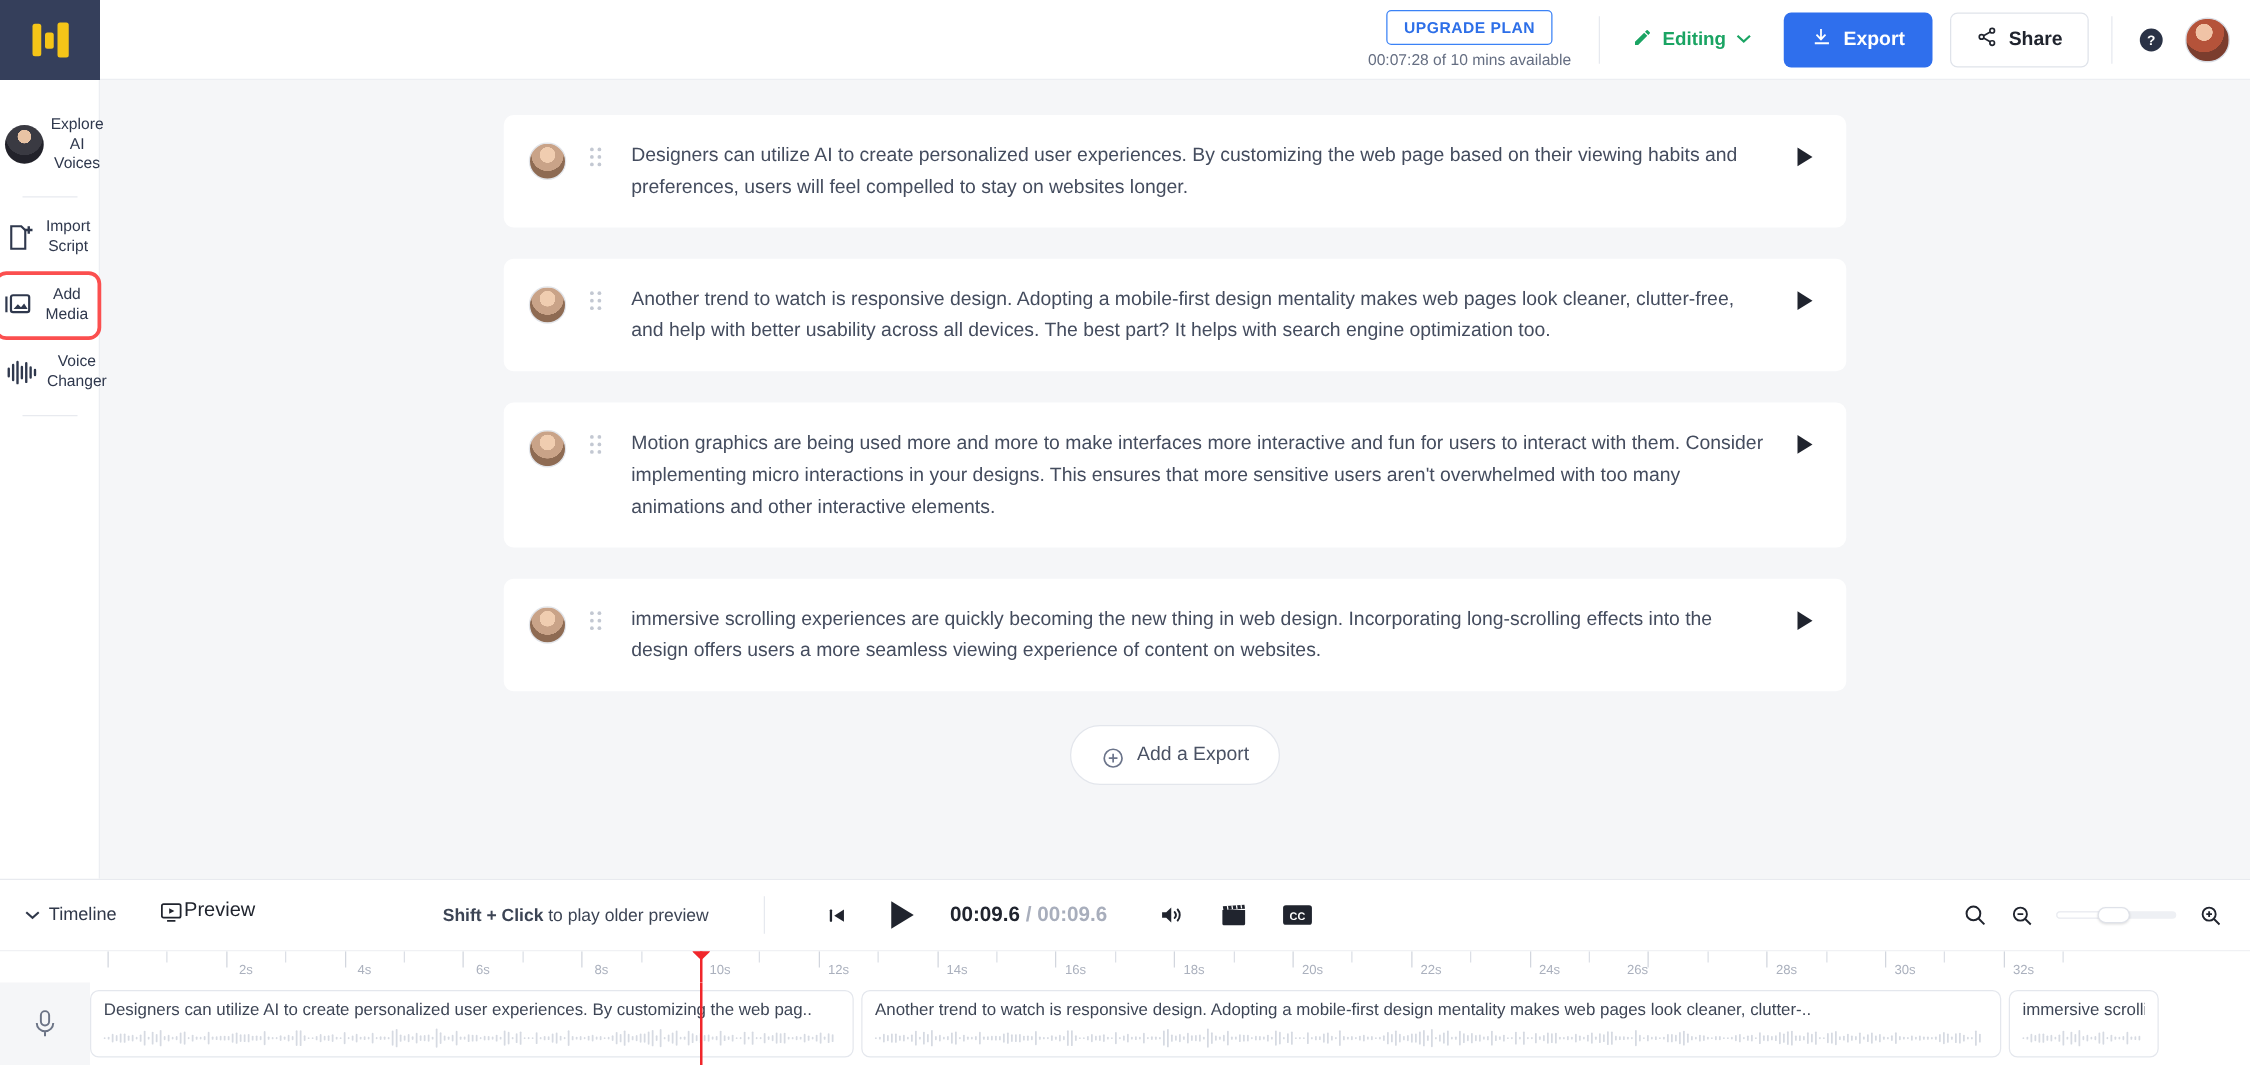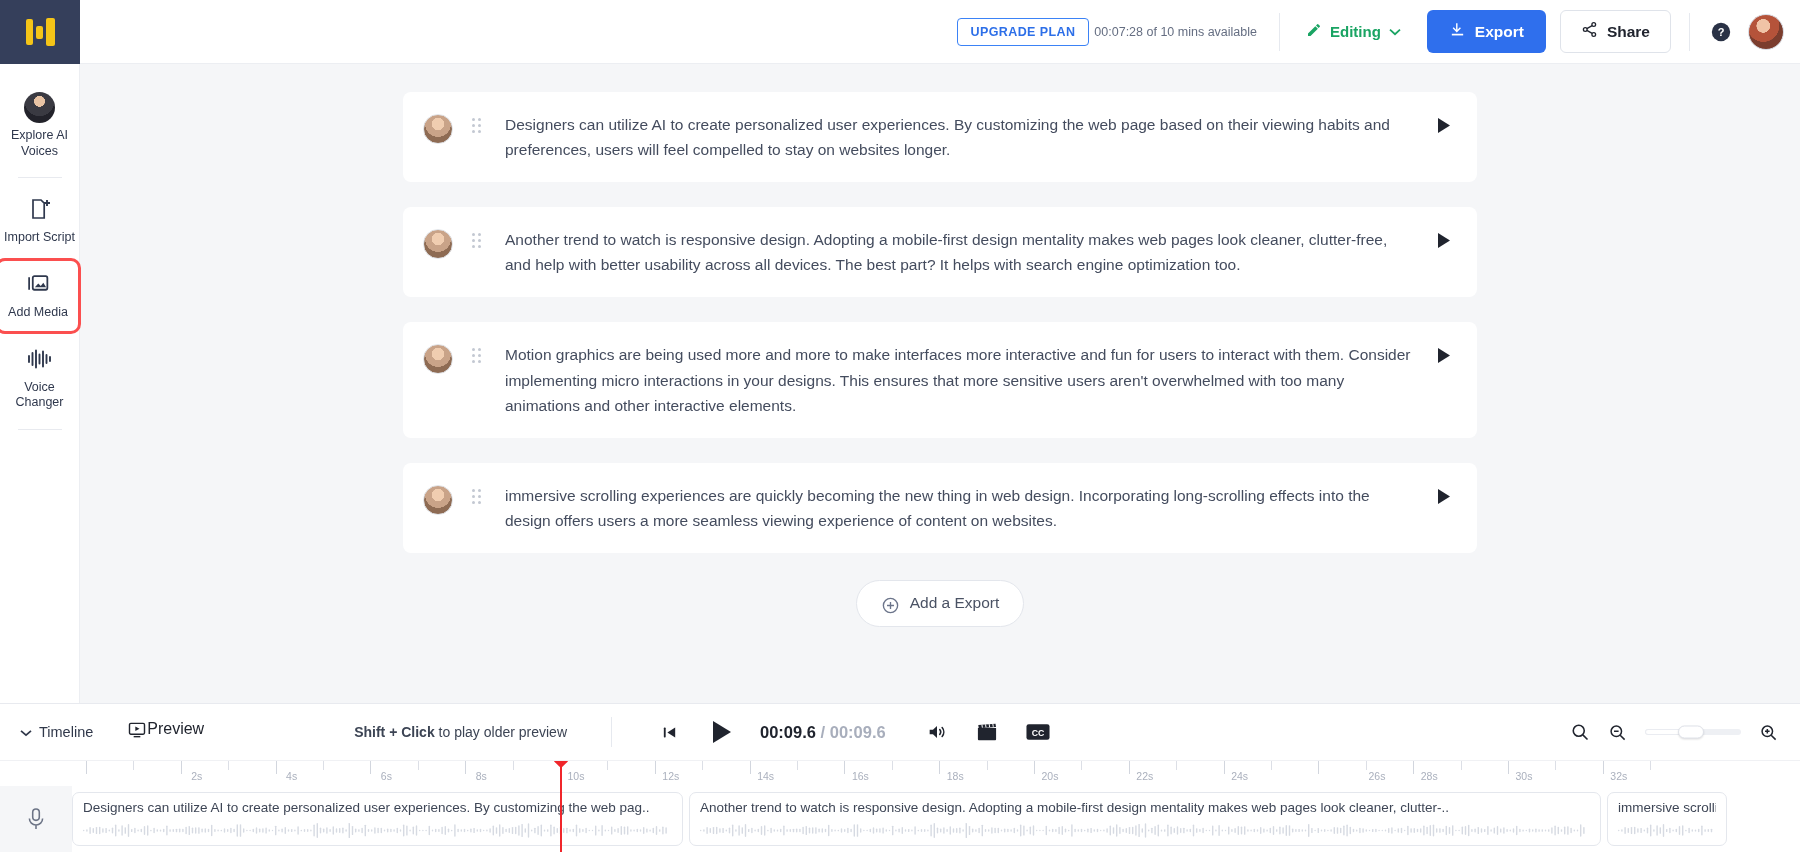--- a/index.html
+++ b/index.html
@@ -29,21 +29,21 @@
   }
   .title-wrap { display: flex; flex-direction: column; gap: 4px; }
   .title-line { display: flex; align-items: center; gap: 14px; }
   .proj-title { font-size: 21px; font-weight: 700; color: #20242e; letter-spacing: -.2px; }
   .saved { display: flex; align-items: center; gap: 6px; color: #8b93a5; font-size: 14px; }
   .saved svg { display:block; }
   .breadcrumb { display: flex; align-items: center; gap: 7px; color: #8b93a5; font-size: 14px; }
   .breadcrumb svg { display:block; }
 
   .header-right { margin-left: auto; display: flex; align-items: center; gap: 0; }
-  .plan-block { display: flex; flex-direction: row; align-items: center; gap: 5px; padding-right: 22px; }
+  .plan-block { display: flex; flex-direction: column; align-items: center; gap: 5px; padding-right: 22px; }
   .upgrade-btn {
     border: 1px solid #3b82f6; color: #2d6fe8; background: #fff;
     font-size: 12.5px; font-weight: 700; letter-spacing: .4px;
     padding: 6px 13px; border-radius: 4px; cursor: pointer; white-space: nowrap;
   }
   .plan-time { font-size: 12.5px; color: #656e82; white-space: nowrap; }
   .vdiv { width: 1px; height: 38px; background: #e6e9ef; }
   .editing-btn {
     display: flex; align-items: center; gap: 8px; color: #1aa463;
     font-size: 15px; font-weight: 600; padding: 0 26px; cursor: pointer; white-space: nowrap;
@@ -69,21 +69,21 @@
   
   .middle { flex: 1; display: flex; min-height: 0; }
 
   
   .sidebar {
     width: 80px; flex: 0 0 80px; background: #fff;
     border-right: 1px solid #eceef2; padding-top: 18px;
     display: flex; flex-direction: column; align-items: center;
   }
   .side-item {
-    width: 80px; padding: 10px 4px 12px; display: flex; flex-direction: column;
+    width: 80px; padding: 10px 4px 12px; display: flex; 
     align-items: center; gap: 6px; cursor: pointer; position: relative;
   }
   .side-icon { height: 30px; display: flex; align-items: center; justify-content: center; color: #2c3category; }
   .side-icon { color: #2f384d; }
   .side-label { font-size: 12.5px; line-height: 1.25; color: #2f384d; text-align: center; }
   .side-avatar {
     width: 31px; height: 31px; border-radius: 50%;
     background: radial-gradient(circle at 50% 30%, #e8c3a4 0 20%, #3a3a42 21% 55%, #22222a 56% 100%);
   }
   .side-sep { width: 44px; height: 1px; background: #e8eaef; margin: 6px 0; }
@@ -512,21 +512,21 @@
         <span class="tick major" style="left: 1034px;"></span>
         <span class="tlabel" style="left: 1050px;">20s</span>
         <span class="tick" style="left: 1081.4px;"></span>
         <span class="tick major" style="left: 1128.8px;"></span>
         <span class="tlabel" style="left: 1144.8px;">22s</span>
         <span class="tick" style="left: 1176.2px;"></span>
         <span class="tick major" style="left: 1223.6px;"></span>
         <span class="tlabel" style="left: 1239.6px;">24s</span>
         <span class="tick" style="left: 1271px;"></span>
         <span class="tick major" style="left: 1318.4px;"></span>
-        <span class="tlabel" style="left: 1377px;">26s</span>
+        <span class="tlabel" style="left: 1310px;">26s</span>
         <span class="tick" style="left: 1365.8px;"></span>
         <span class="tick major" style="left: 1413.2px;"></span>
         <span class="tlabel" style="left: 1429.2px;">28s</span>
         <span class="tick" style="left: 1460.6px;"></span>
         <span class="tick major" style="left: 1508px;"></span>
         <span class="tlabel" style="left: 1524px;">30s</span>
         <span class="tick" style="left: 1555.4px;"></span>
         <span class="tick major" style="left: 1602.8px;"></span>
         <span class="tlabel" style="left: 1618.8px;">32s</span>
         <span class="tick" style="left: 1650.2px;"></span>

